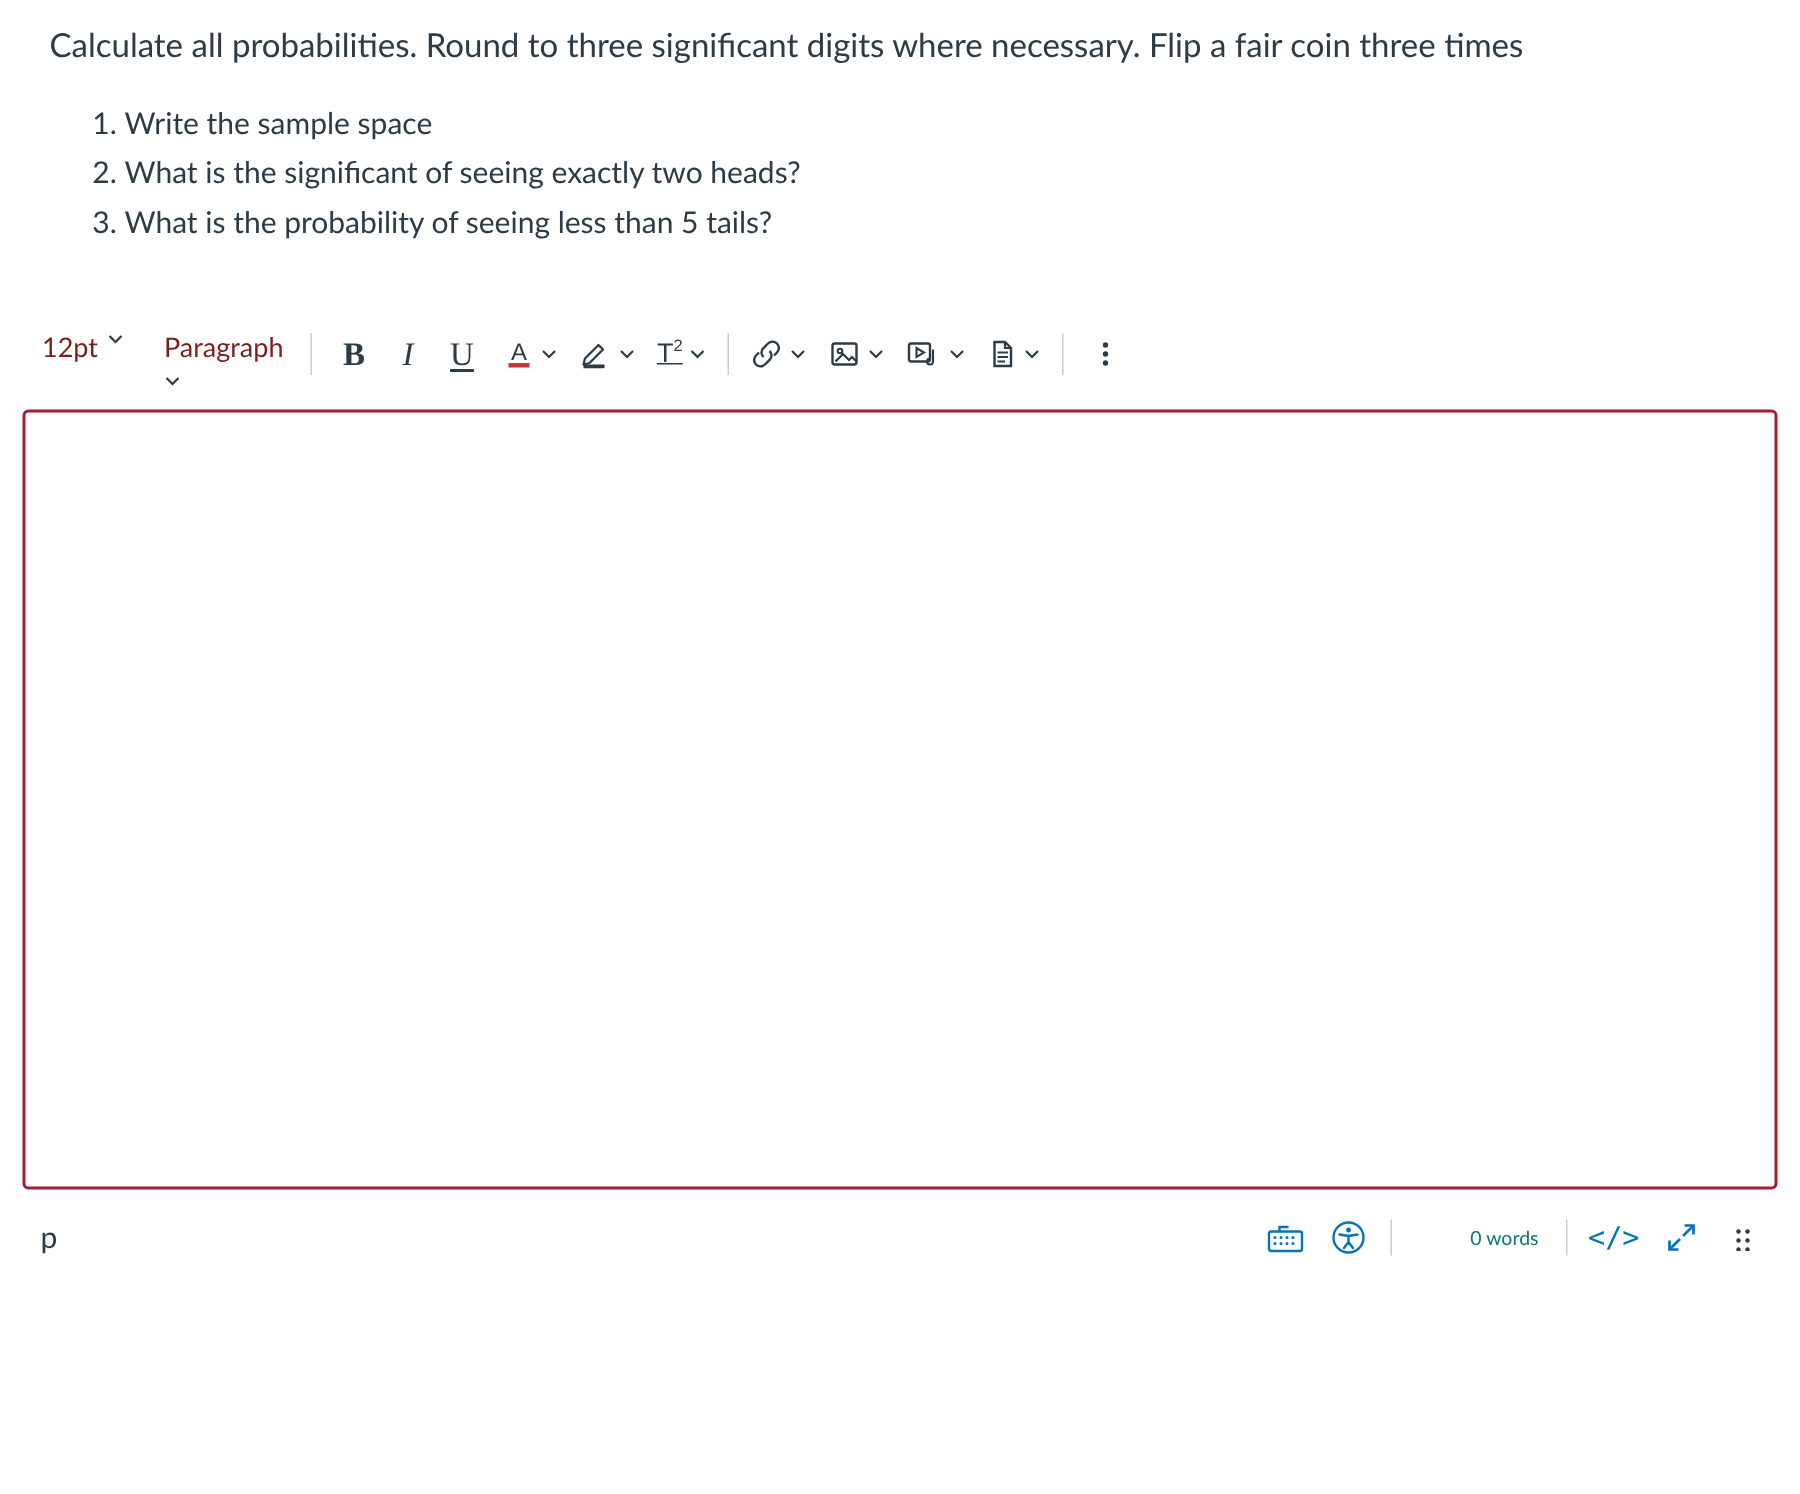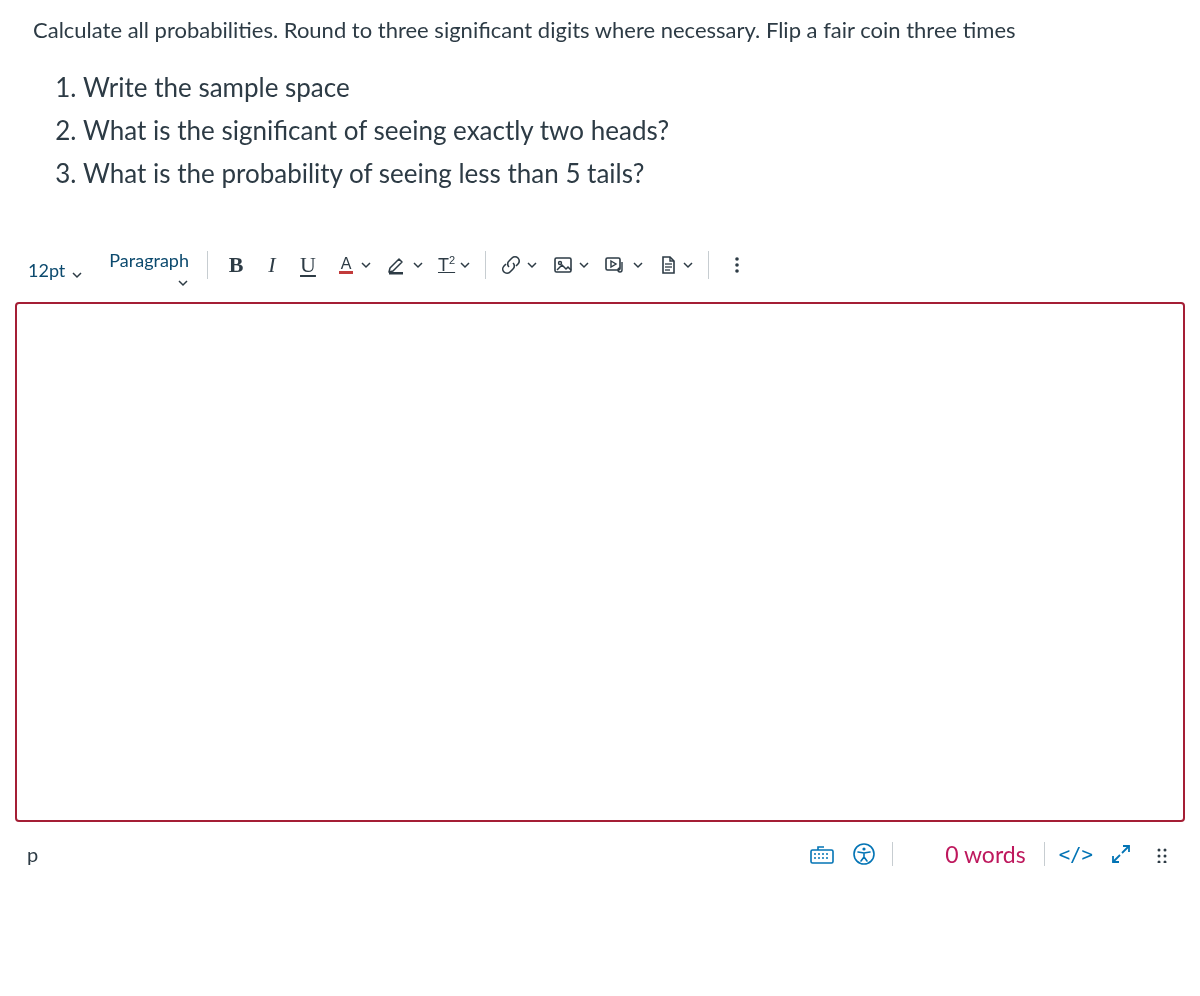--- a/index.html
+++ b/index.html
@@ -13,21 +13,21 @@
 }
 .question {
   font-size: 22px;
   line-height: 1.4;
   margin-bottom: 20px;
   margin-left: 18px;
 }
 .question-list {
   list-style: decimal;
   padding-left: 68px;
-  font-size: 26px;
+  font-size: 20px;
   line-height: 1.65;
   margin-bottom: 45px;
 }
 .editor-container {
   margin-top: 15px;
 }
 .menubar {
   display: flex;
   gap: 16px;
   padding: 8px 5px 10px 5px;
@@ -36,25 +36,25 @@
 }
 .menubar span { cursor: pointer; padding: 2px 6px; }
 .toolbar {
   display: flex;
   align-items: center;
   padding: 10px 5px 15px 5px;
   gap: 0;
 }
 .tb-item {
   display: flex;
-  align-items: flex-end;
+  align-items: flex-start;
   padding: 0 8px;
   height: 32px;
   font-size: 18px;
-  color: #0c4a6e;
+  color: #7f1d1d;
   cursor: pointer;
   position: relative;
 }
 .tb-item.select { gap: 6px; }
 .chevron {
   display: inline-block;
 }
 .chevron svg { display: block; }
 .divider {
   width: 1px;
@@ -108,22 +108,22 @@
   justify-content: center;
   width: 28px;
   height: 28px;
 }
 .vdiv {
   width: 1px;
   height: 24px;
   background: #C7CDD1;
 }
 .words {
-  font-size: 23px;
-  color: #be185d;
+  font-size: 13px;
+  color: #0f766e;
   padding: 0 4px;
   margin-left: 34px;
 }
 .html-tag {
   font-size: 19px;
   color: #0374B5;
   font-family: monospace;
 }
 svg { display: block; }
 </style>

